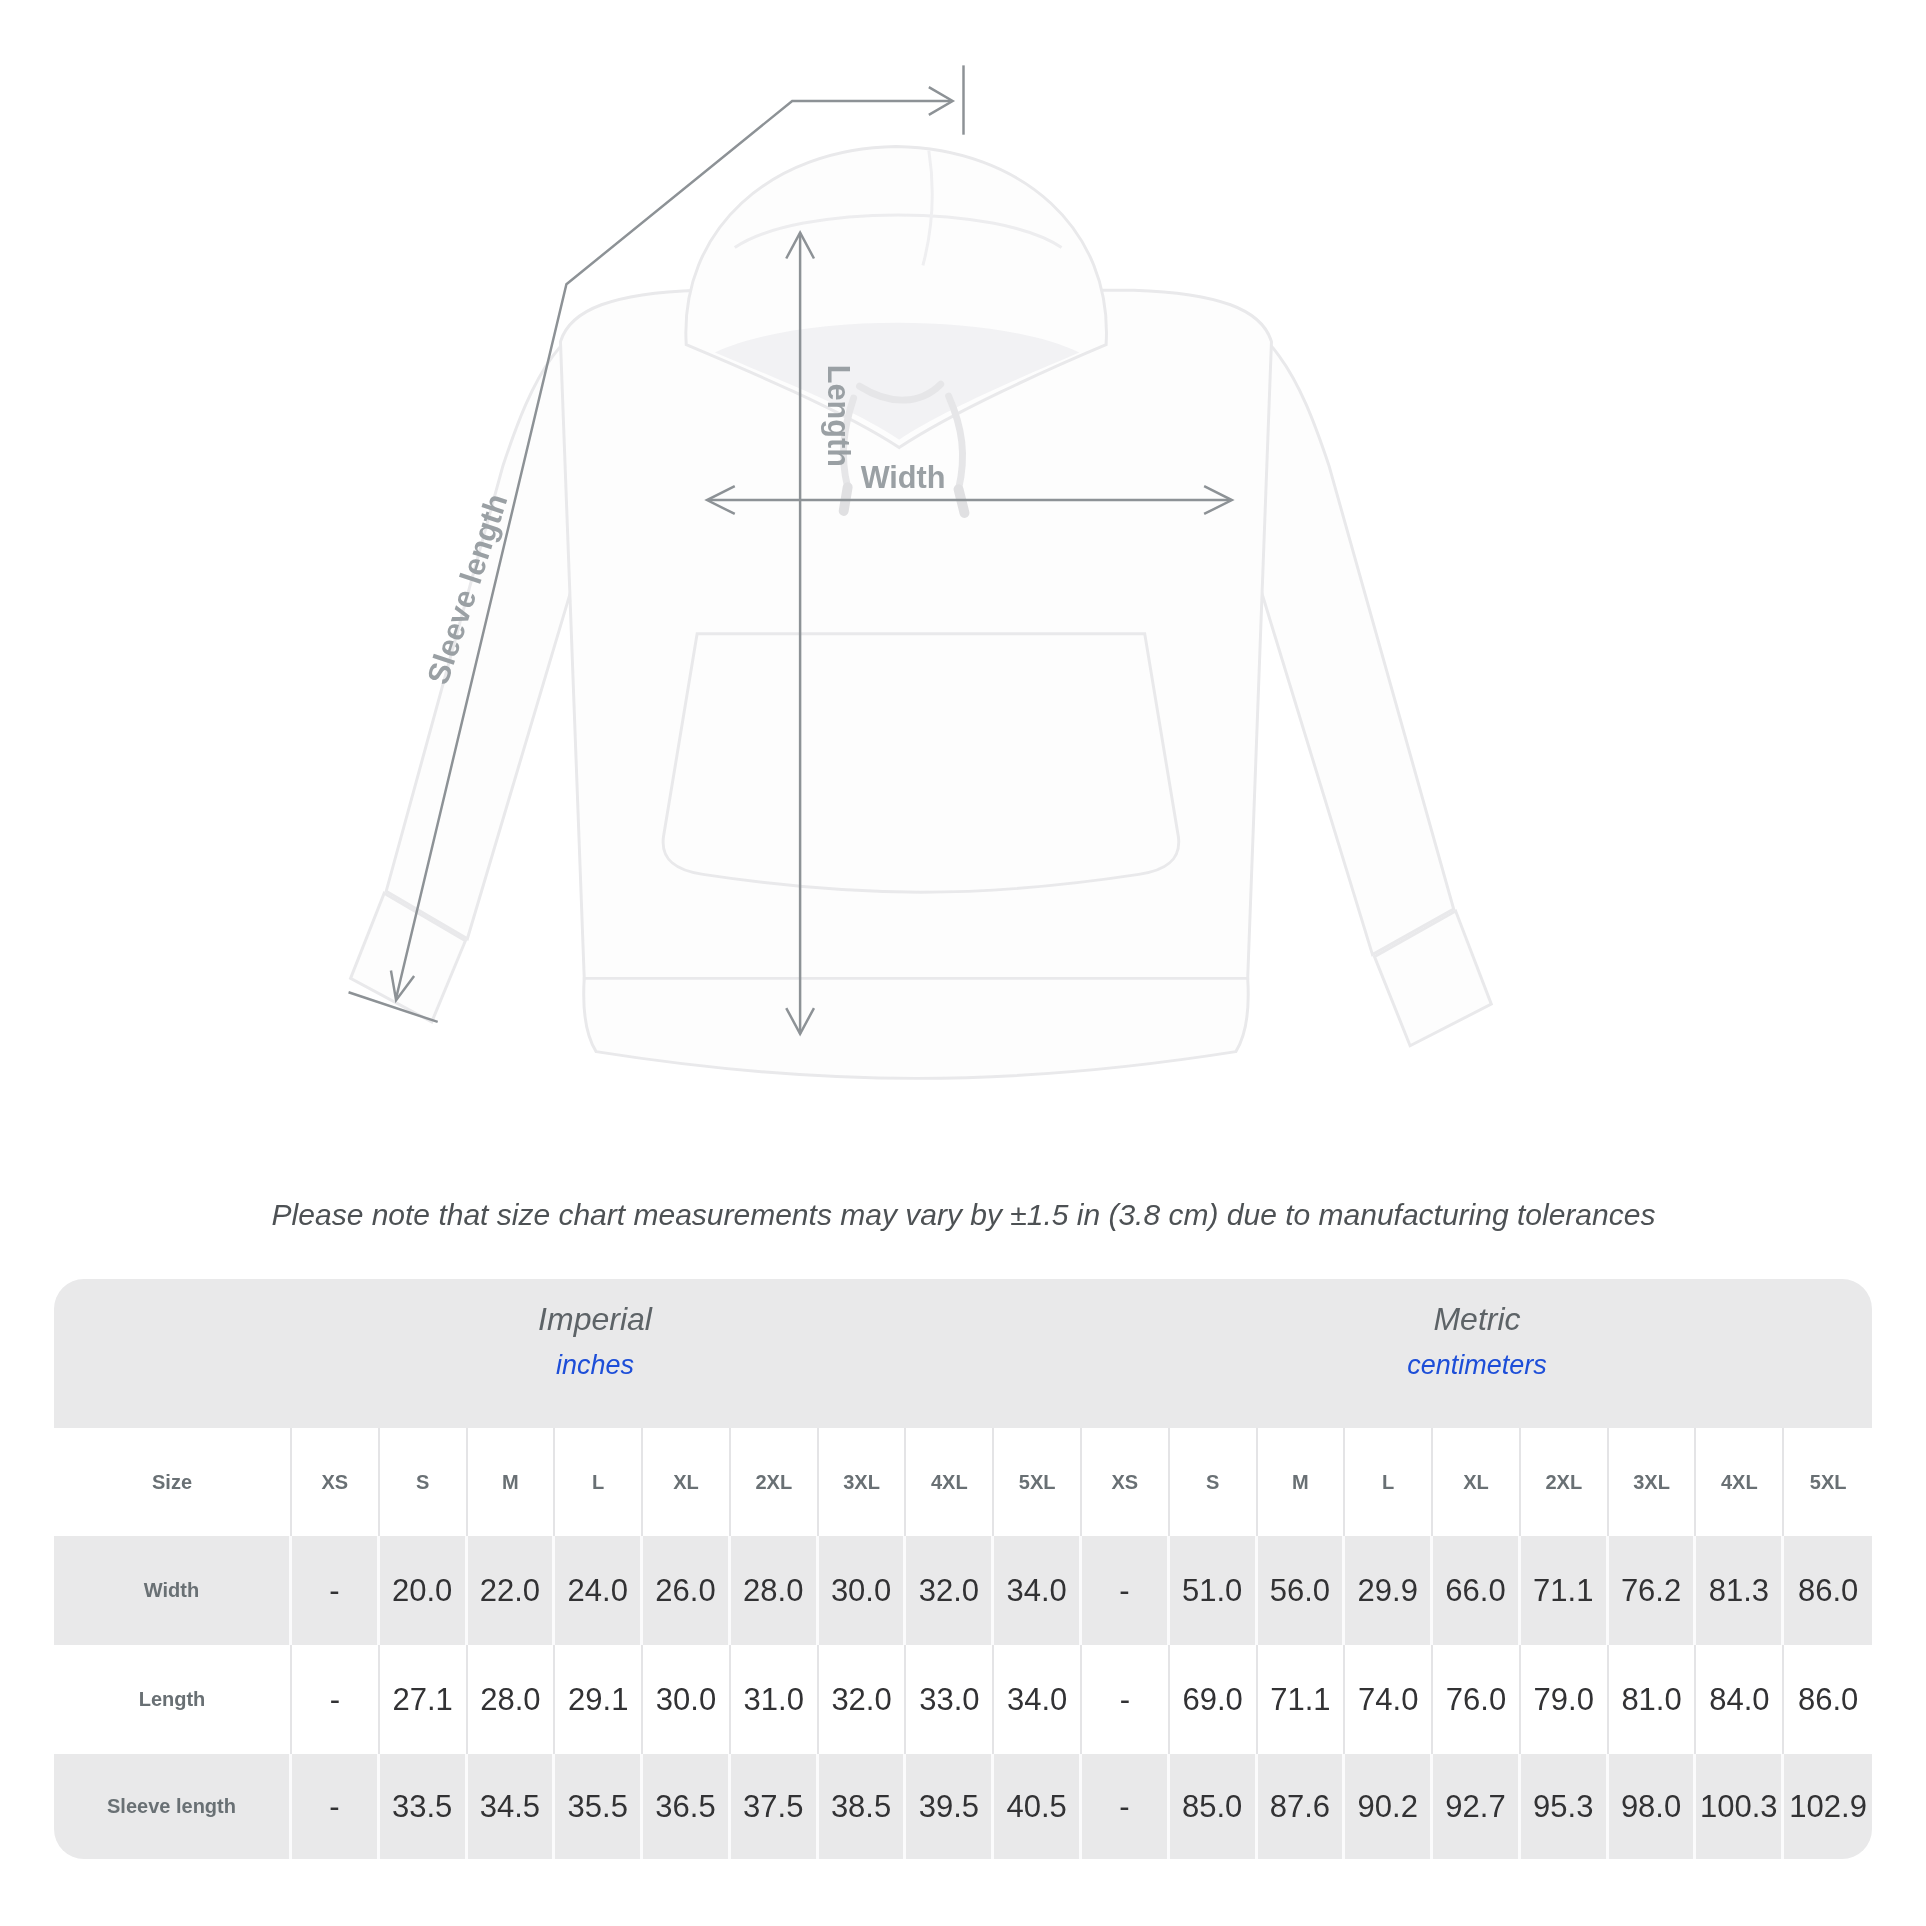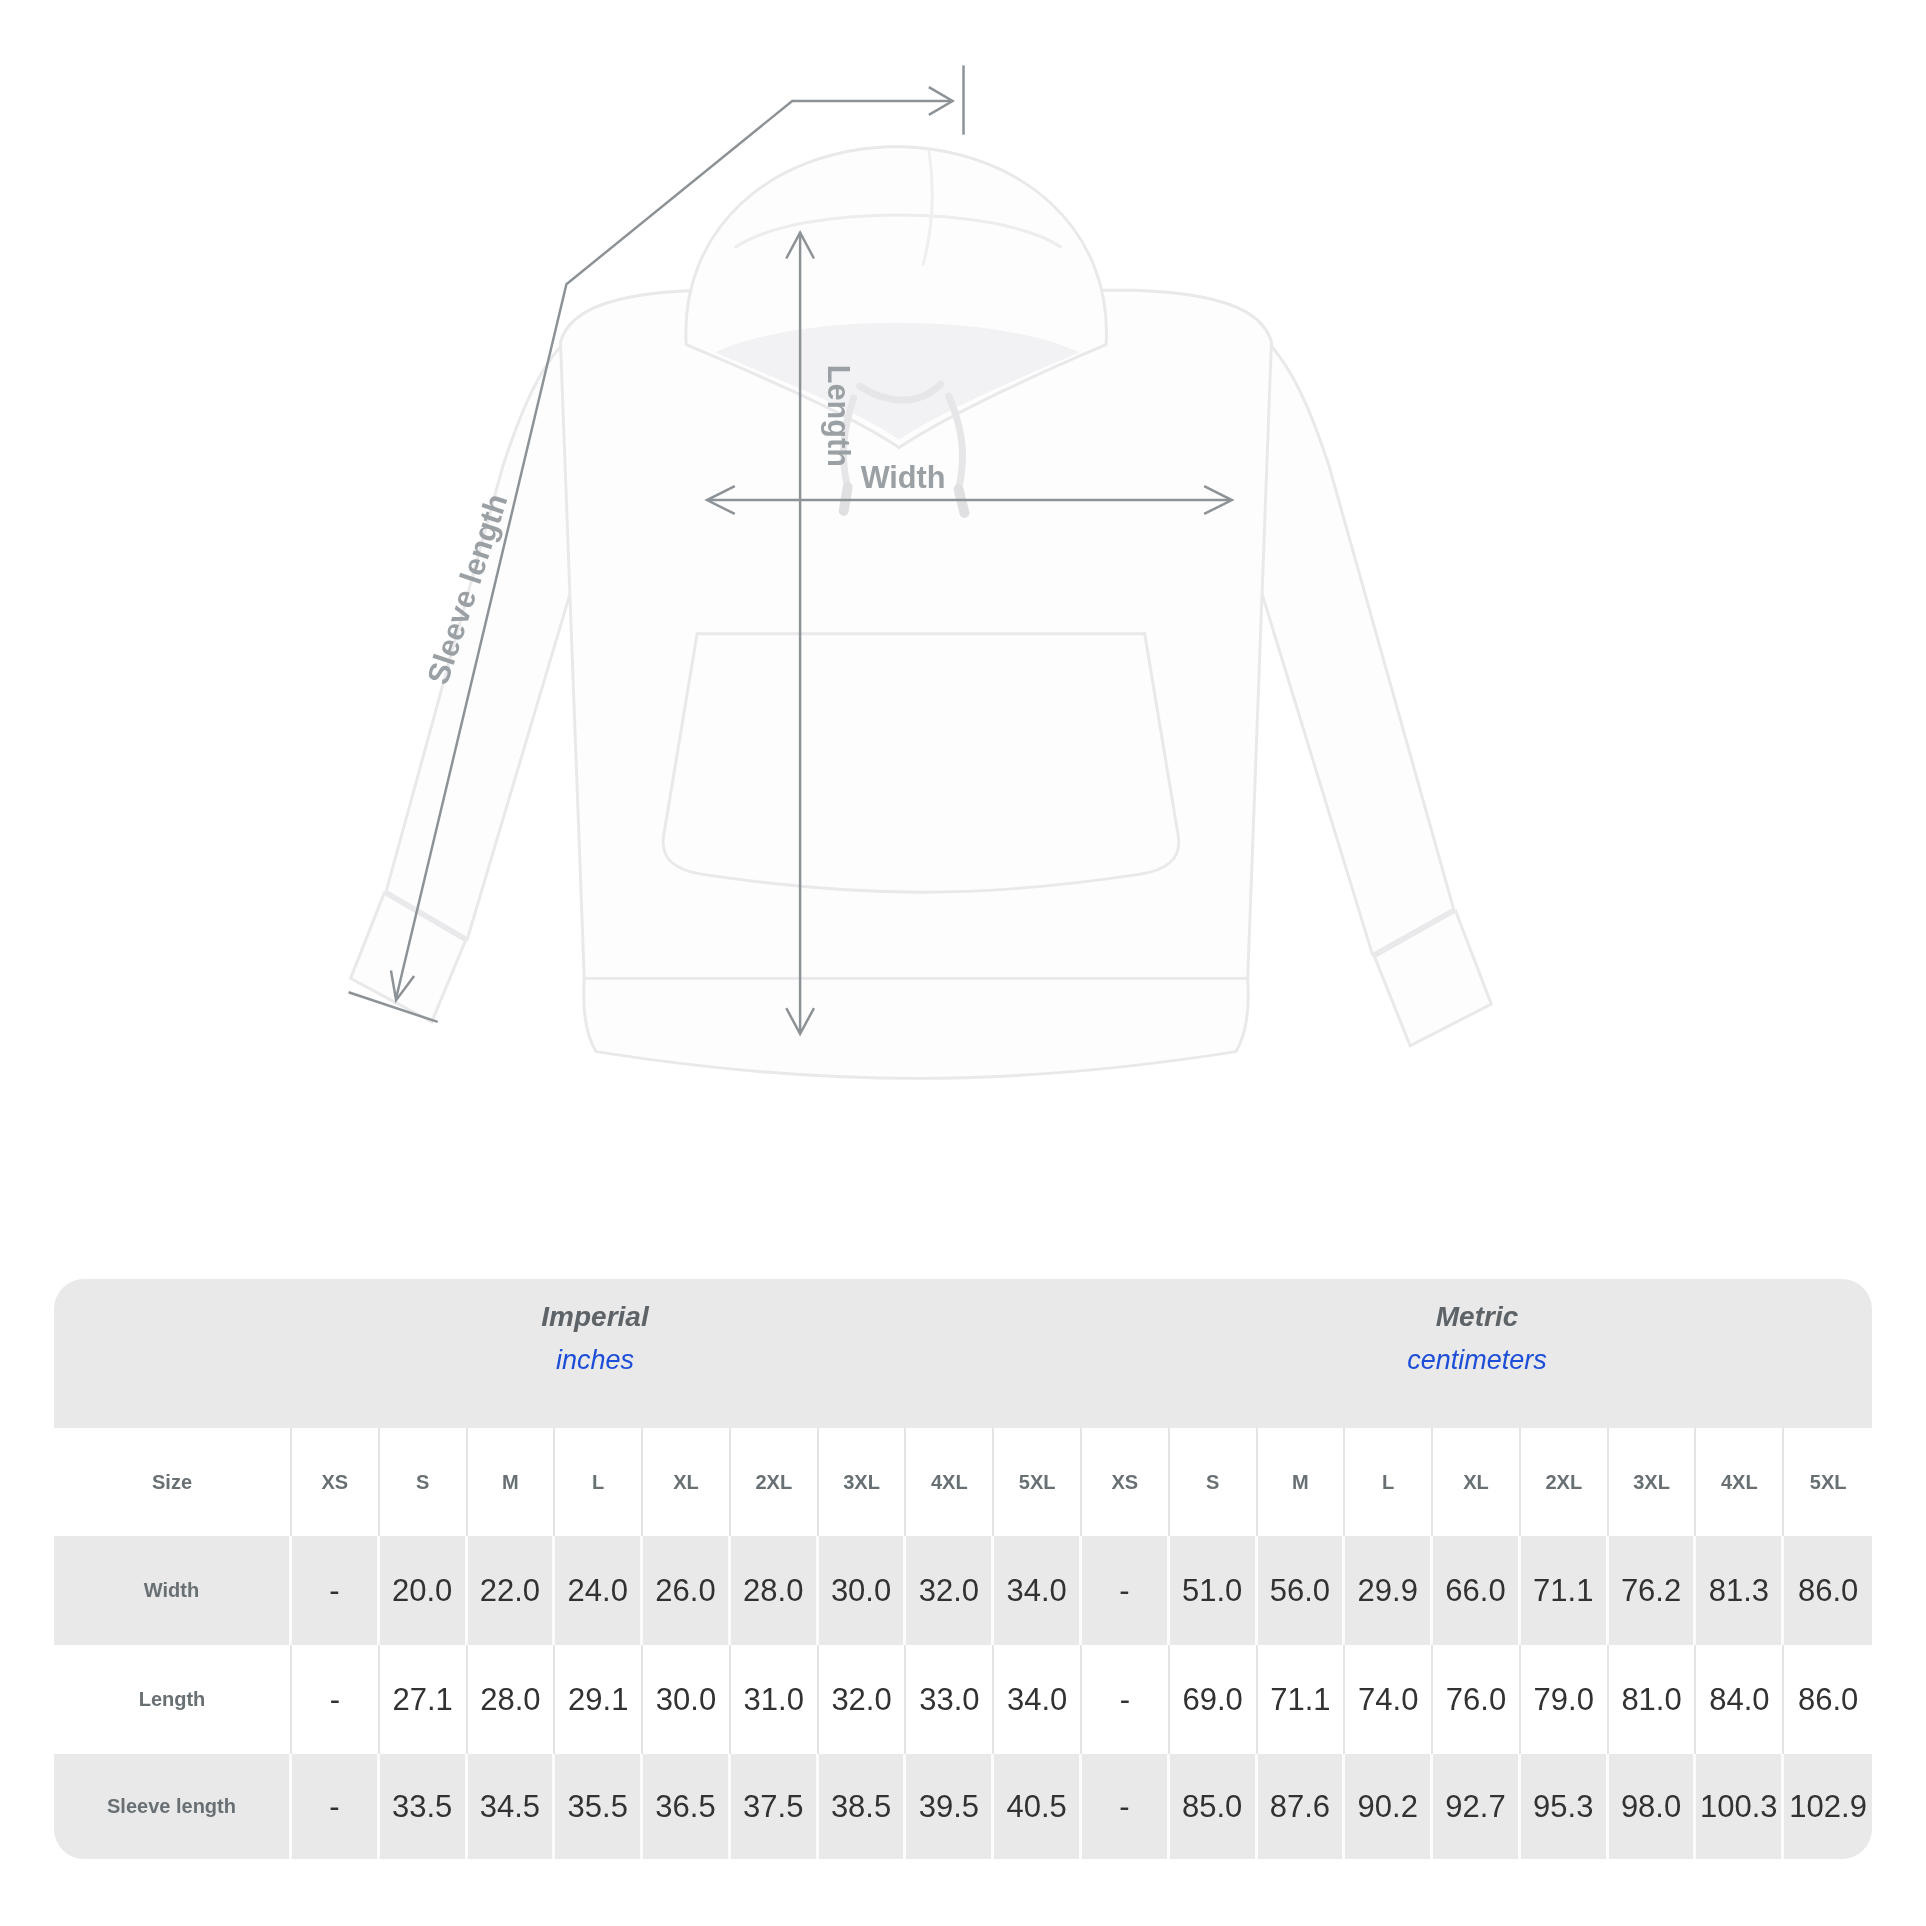--- a/index.html
+++ b/index.html
@@ -21,21 +21,21 @@
     font-size:30px;font-style:italic;color:#4d5154;
   }
   .sizetable{
     position:absolute;left:54px;top:1279px;width:1818px;height:580px;
     background:#e9e9ea;border-radius:30px;overflow:hidden;
   }
   .unitband{position:relative;height:149px;}
   .unit{position:absolute;top:22px;transform:translateX(-50%);text-align:center;}
   .unit-imperial{left:541px;}
   .unit-metric{left:1423px;}
-  .unit-name{font-size:28px;font-weight:700;font-style:italic;color:#5d6367;}
+  .unit-name{font-size:32px;font-weight:400;font-style:italic;color:#5d6367;}
   .unit-sub{font-size:27px;font-style:italic;color:#1d4ed8;margin-top:12px;}
   .srow{display:grid;grid-template-columns:238px repeat(18,1fr);height:109px;}
   .header-row{height:108px;}
   #table-rows .srow:nth-child(3){height:105px;}
   .cell{
     display:flex;align-items:center;justify-content:center;
     font-size:31px;color:#323234;
   }
   .cell.head,.cell.corner,.cell.rowlabel{font-weight:700;font-size:20px;color:#697074;}
   .white{background:#ffffff;}
@@ -90,20 +90,21 @@
         <path d="M 716,505 L 1242,505"></path>
         <path d="M 742,491 L 714,505 L 742,519"></path>
         <path d="M 1216,491 L 1244,505 L 1216,519"></path>
       </g>
     </g>
     <text class="meas-label" x="482" y="598" text-anchor="middle" transform="rotate(-72 482 598)">Sleeve length</text>
     <text class="meas-label" x="836" y="420" text-anchor="middle" transform="rotate(90 836 420)">Length</text>
     <text class="meas-label" x="912" y="493" text-anchor="middle">Width</text>
   </svg>
 
+  <p class="subtitle">Please note that size chart measurements may vary by ±1.5 in (3.8 cm) due to manufacturing tolerances</p>
 
   <div class="sizetable">
     <div class="unitband">
       <div class="unit unit-imperial">
         <div class="unit-name">Imperial</div>
         <div class="unit-sub">inches</div>
       </div>
       <div class="unit unit-metric">
         <div class="unit-name">Metric</div>
         <div class="unit-sub">centimeters</div>

